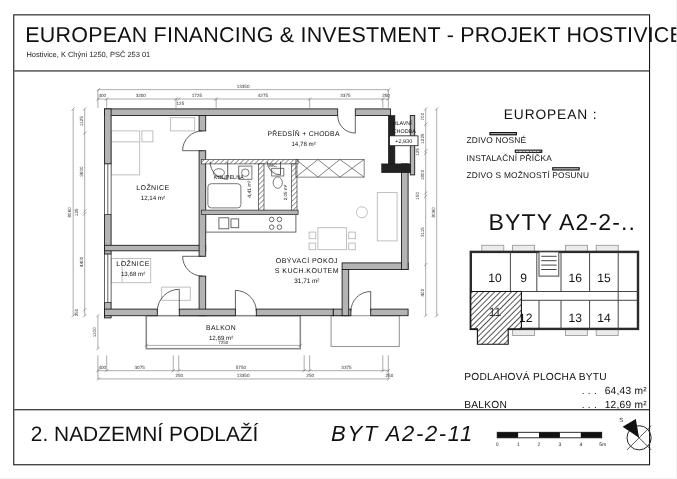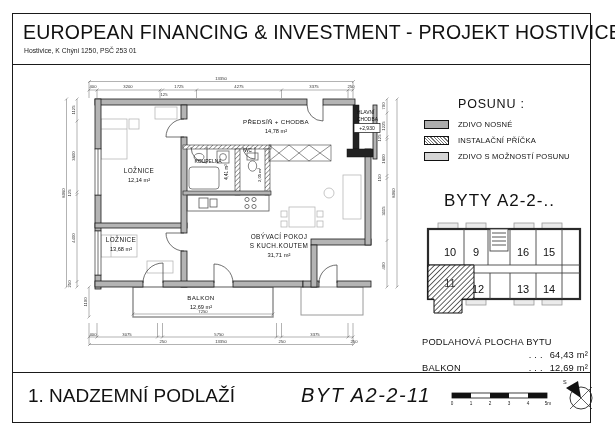--- a/index.html
+++ b/index.html
@@ -11,27 +11,27 @@
   .hdr-sub{position:absolute;left:11px;top:33px;font-size:6.8px;color:#222;}
   
   .ftr{position:absolute;left:0;top:358px;width:100%;height:50px;border-top:1.6px solid #1a1a1a;box-sizing:border-box;}
   .ftr-floor{position:absolute;left:15px;top:12px;font-size:19px;font-weight:500;white-space:nowrap;}
   .ftr-byt{position:absolute;left:288px;top:11px;font-size:20px;font-weight:500;letter-spacing:1.5px;white-space:nowrap;font-style:italic;}
   .scalebar{position:absolute;left:438px;top:18px;}
   .compass{position:absolute;left:548px;top:2px;}
   
   .panel{position:absolute;left:403px;top:83px;width:180px;height:272px;}
   .leg-title{position:absolute;left:42px;top:0;font-size:12.5px;letter-spacing:0.8px;}
-  .leg-item{position:absolute;left:8px;height:12px;display:flex;align-items:flex-start;}
+  .leg-item{position:absolute;left:8px;height:12px;display:flex;align-items:flex-end;flex-direction:column;}
   .leg-sw{width:25px;height:9px;box-sizing:border-box;margin-right:9px;}
   .sw-nosne{background:#adadad;border:1.8px solid #111;}
   .sw-pricka{border:1px solid #111;background:repeating-linear-gradient(45deg,#fff 0px,#fff 1.5px,#777 1.5px,#777 2.3px);}
   .sw-posun{background:#d6d6d6;border:1px solid #111;}
   .leg-label{font-size:7.6px;letter-spacing:0.2px;white-space:nowrap;}
-  .byty-title{position:absolute;left:28px;top:94px;font-size:17px;letter-spacing:1px;white-space:nowrap;}
+  .byty-title{position:absolute;left:28px;top:94px;font-size:21px;letter-spacing:1px;white-space:nowrap;}
   .keyplan{position:absolute;left:2px;top:118px;}
   .areas{position:absolute;left:6px;top:240px;width:166px;font-size:9.3px;letter-spacing:0.2px;}
   .areas .row1{margin-bottom:3px;}
   .areas .rowv{display:flex;justify-content:flex-end;gap:7px;margin-bottom:3px;}
   .areas .rowb{display:flex;justify-content:space-between;}
   .areas .rowb .right{display:flex;gap:7px;}
   svg text{font-family:"Liberation Sans",sans-serif;}
 </style>
 </head>
 <body>
@@ -280,21 +280,21 @@
       <text transform="rotate(-90 334.2 88)" x="334.2" y="88">1800</text>
       <text transform="rotate(-90 330 107)" x="330" y="107">150</text>
       <text transform="rotate(-90 334.2 140)" x="334.2" y="140">3115</text>
       <text transform="rotate(-90 334.2 195)" x="334.2" y="195">400</text>
       <text transform="rotate(-90 344.2 122)" x="344.2" y="122">8060</text>
       <text x="152" y="241.5">7250</text>
     </g>
   </svg>
 
   <div class="panel">
-    <div class="leg-title">POSUNU :</div>
+    <div class="leg-title">EUROPEAN :</div>
     <div class="leg-item" style="top:23px;">
       <div class="leg-sw sw-nosne"></div>
       <div class="leg-label">ZDIVO NOSNÉ</div>
     </div>
     <div class="leg-item" style="top:55px;">
       <div class="leg-sw sw-posun"></div>
       <div class="leg-label">ZDIVO S MOŽNOSTÍ POSUNU</div>
     </div>
     <div class="leg-item" style="top:39px;">
       <div class="leg-sw sw-pricka"></div>
@@ -366,21 +366,21 @@
         <span>BALKON</span>
         <span class="right">
           <span>. . .</span>
           <span>12,69 m²</span>
         </span>
       </div>
     </div>
   </div>
 
   <div class="ftr">
-    <div class="ftr-floor">1. NADZEMNÍ PODLAŽÍ</div>
+    <div class="ftr-floor">2. NADZEMNÍ PODLAŽÍ</div>
     <div class="ftr-byt">BYT  A2-2-11</div>
     <svg class="scalebar" width="104" height="18" viewBox="0 0 104 18">
       <rect x="1" y="2" width="95" height="5" fill="#fff" stroke="#111" stroke-width="0.8"></rect>
       <rect x="1" y="2" width="19" height="5" fill="#111"></rect>
       <rect x="39" y="2" width="19" height="5" fill="#111"></rect>
       <rect x="77" y="2" width="19" height="5" fill="#111"></rect>
       <g fill="#222" font-size="4.6" text-anchor="middle">
         <text x="1" y="14">0</text>
         <text x="20" y="14">1</text>
         <text x="39" y="14">2</text>

